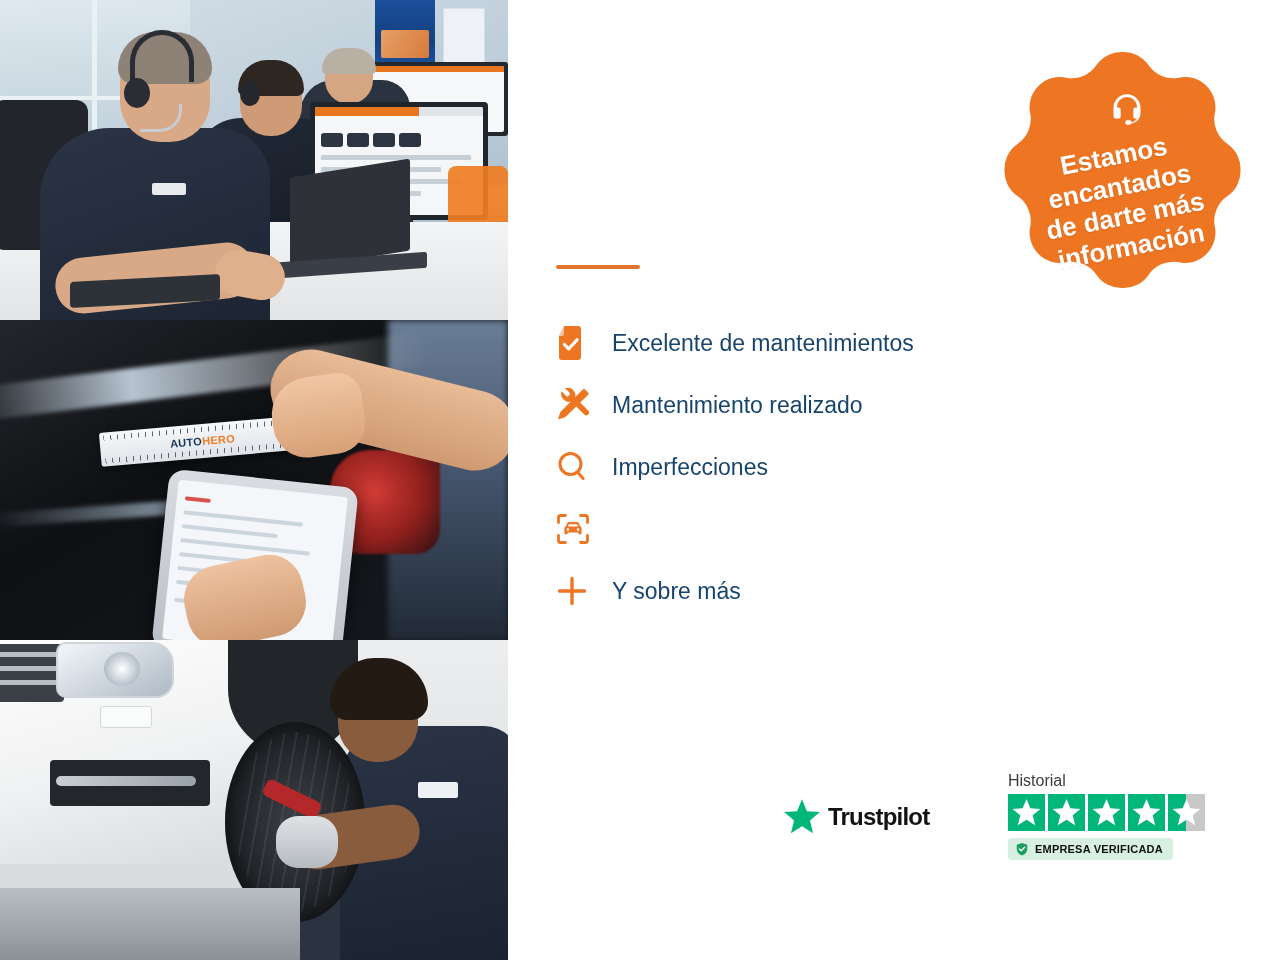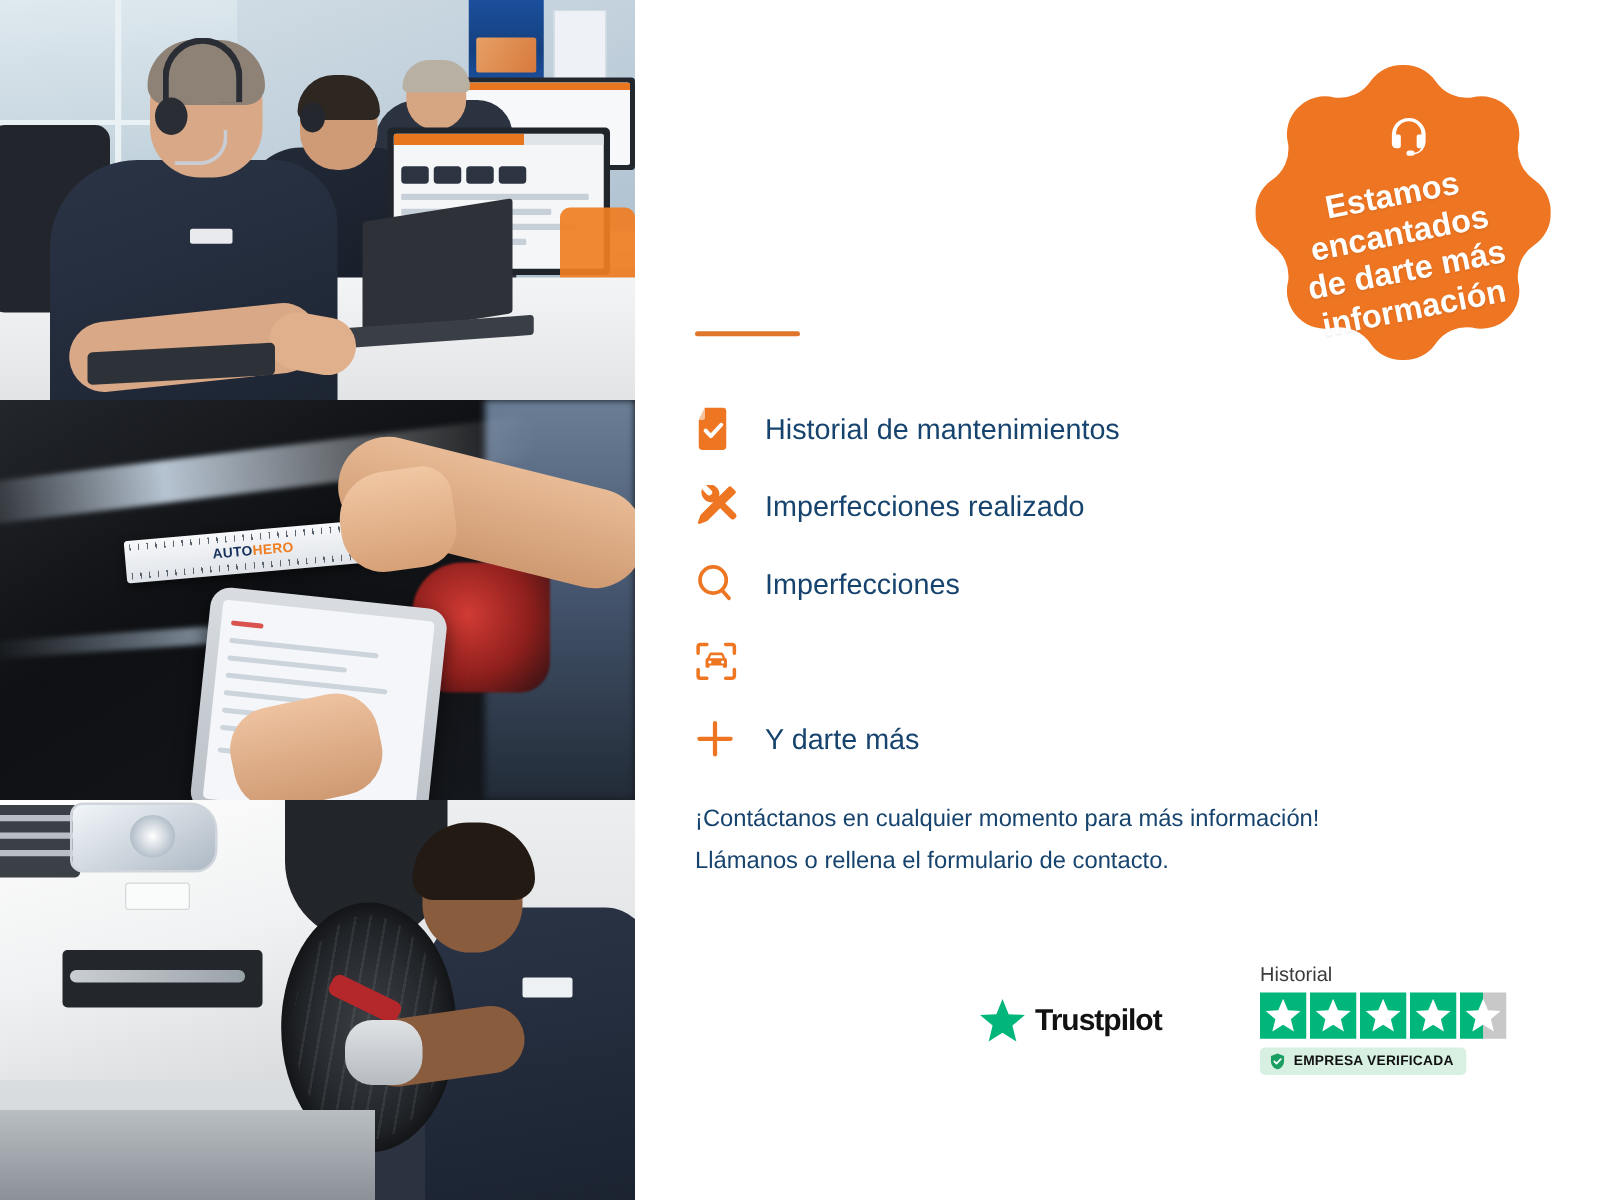--- a/index.html
+++ b/index.html
@@ -430,35 +430,35 @@
     <div class="list">
 
       <div class="li">
         <span class="ic">
           <svg width="30" height="34" viewBox="0 0 30 34">
             <path fill="#ee7623" d="M8 0h14a3 3 0 0 1 3 3v28a3 3 0 0 1-3 3H6a3 3 0 0 1-3-3V10z"></path>
             <path fill="#fff" opacity=".55" d="M8 0v8a2 2 0 0 1-2 2H3z"></path>
             <path fill="none" stroke="#fff" stroke-width="3.2" stroke-linecap="round" stroke-linejoin="round" d="M8.5 18.5l4.2 4.4L21 13.8"></path>
           </svg>
         </span>
-        <span class="lbl">Historial de mantenimientos</span>
+        <span class="lbl">Excelente de mantenimientos</span>
       </div>
 
       <div class="li">
         <span class="ic">
           <svg width="34" height="34" viewBox="0 0 34 34">
             <path fill="#ee7623" d="M5.6 3.2a8 8 0 0 0 9.6 10.4l13 13a2.8 2.8 0 0 0 4-4l-13-13A8 8 0 0 0 8.8 0L13 4.2a2.4 2.4 0 0 1-3.4 3.4z"></path>
             <path fill="#ee7623" d="M28.6 1.2l-4.8 4.8 2.3 2.3 4.8-4.8a1.6 1.6 0 0 0-2.3-2.3z" opacity="0"></path>
             <path fill="#ee7623" d="M30.4 2.6l-5.6 5.6-3.5 3.5 3.3 3.3 3.5-3.5 5.6-5.6z" transform="translate(-5 -1) rotate(0)" opacity="0"></path>
             <path fill="#ee7623" d="M26.5 1.6a6 6 0 0 1 5.6 6.6l-2.6-2.6-2.6 2.6 2.6 2.6a6 6 0 0 1-6.7-5.5z" opacity="0"></path>
             <path fill="#ee7623" d="M29.8 2.3L17.4 14.7l-3.4-3.4L26.4 -1z" opacity="0"></path>
             <path fill="#ee7623" d="M31.2 4.6l-3.1-3.1a1.6 1.6 0 0 0-2.3 0L4.1 23.2a5 5 0 0 0-1.1 1.8l-1.7 5a.9.9 0 0 0 1.1 1.1l5-1.7a5 5 0 0 0 1.8-1.1L31 6.9a1.6 1.6 0 0 0 .2-2.3z" transform="translate(1 0)"></path>
           </svg>
         </span>
-        <span class="lbl">Imperfecciones realizado</span>
+        <span class="lbl">Mantenimiento realizado</span>
       </div>
 
       <div class="li">
         <span class="ic">
           <svg width="32" height="34" viewBox="0 0 32 34">
             <circle cx="14.5" cy="14" r="10.5" fill="none" stroke="#ee7623" stroke-width="3"></circle>
             <path d="M21.8 22.4l5.4 6.2" fill="none" stroke="#ee7623" stroke-width="3" stroke-linecap="round"></path>
           </svg>
         </span>
         <span class="lbl">Imperfecciones</span>
@@ -477,29 +477,25 @@
           </svg>
         </span>
       </div>
 
       <div class="li">
         <span class="ic">
           <svg width="32" height="32" viewBox="0 0 32 32">
             <path d="M16 3.5v25M3.5 16h25" fill="none" stroke="#ee7623" stroke-width="3.4" stroke-linecap="round"></path>
           </svg>
         </span>
-        <span class="lbl">Y darte más</span>
+        <span class="lbl">Y sobre más</span>
       </div>
 
     </div>
 
-    <p class="para">
-      <span>¡Contáctanos en cualquier momento para más información!</span><br>
-      <span>Llámanos o rellena el formulario de contacto.</span>
-    </p>
 
     <div class="tp">
       <div class="logo">
         <svg class="star" viewBox="0 0 24 24">
           <path fill="#00b67a" d="M12 .8l3.1 7.6 8.2.5-6.3 5.3 2 8-7-4.4-7 4.4 2-8L.7 8.9l8.2-.5z"></path>
         </svg>
         <span class="name">Trustpilot</span>
       </div>
       <div class="right">
         <div class="excel">Historial</div>

